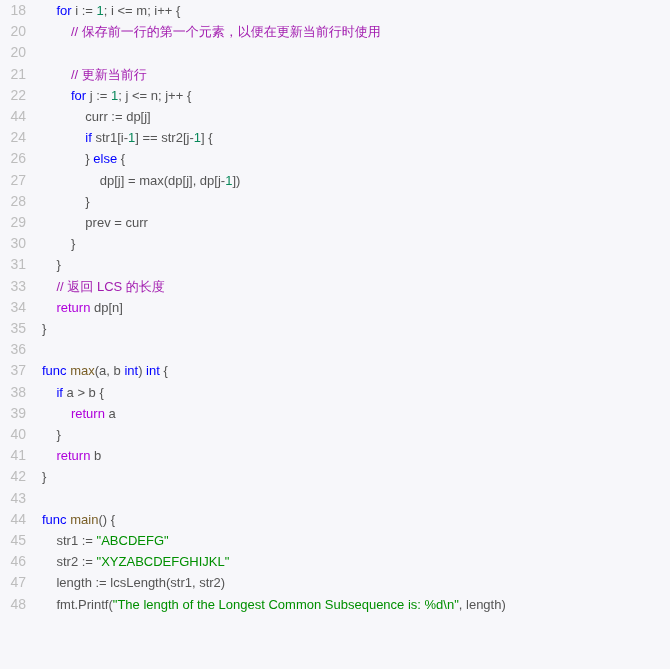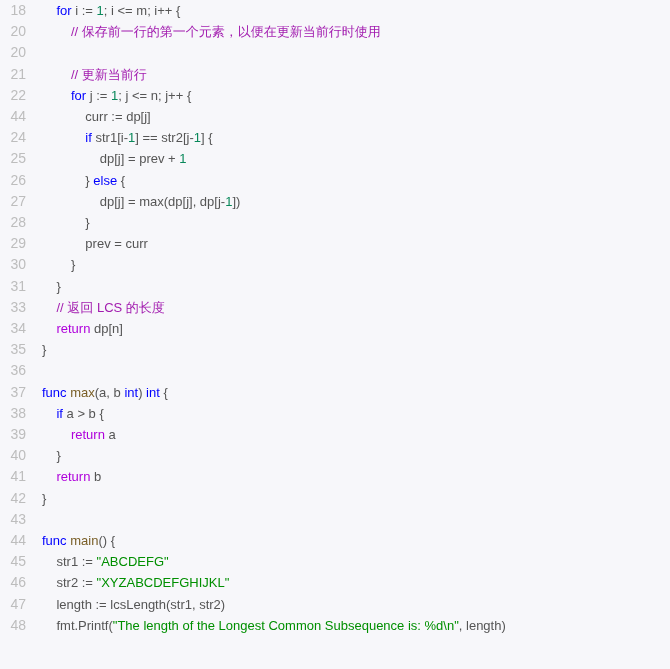--- a/index.html
+++ b/index.html
@@ -47,21 +47,20 @@
 <body>
 
 <div class="code-block" id="code-block">
     <div class="line"><div class="gutter">18</div><div class="content"><span>    </span><span class="tok-kw">for</span><span class="tok-op"> i := </span><span class="tok-num">1</span><span class="tok-op">; i &lt;= m; i++ {</span></div></div>
     <div class="line"><div class="gutter">20</div><div class="content"><span>        </span><span class="tok-cmt">// 保存前一行的第一个元素，以便在更新当前行时使用</span></div></div>
     <div class="line"><div class="gutter">20</div></div>
     <div class="line"><div class="gutter">21</div><div class="content"><span>        </span><span class="tok-cmt">// 更新当前行</span></div></div>
     <div class="line"><div class="gutter">22</div><div class="content"><span>        </span><span class="tok-kw">for</span><span class="tok-op"> j := </span><span class="tok-num">1</span><span class="tok-op">; j &lt;= n; j++ {</span></div></div>
     <div class="line"><div class="gutter">44</div><div class="content"><span>            </span><span class="tok-op">curr := dp[j]</span></div></div>
     <div class="line"><div class="gutter">24</div><div class="content"><span>            </span><span class="tok-kw">if</span><span class="tok-op"> str1[i-</span><span class="tok-num">1</span><span class="tok-op">] == str2[j-</span><span class="tok-num">1</span><span class="tok-op">] {</span></div></div>
-    <div class="line"><div class="gutter">25</div><div class="content"><span>                </span><span class="tok-op">dp[j] = prev + </span><span class="tok-num">1</span></div></div>
     <div class="line"><div class="gutter">26</div><div class="content"><span>            </span><span class="tok-op">} </span><span class="tok-kw">else</span><span class="tok-op"> {</span></div></div>
     <div class="line"><div class="gutter">27</div><div class="content"><span>                </span><span class="tok-op">dp[j] = max(dp[j], dp[j-</span><span class="tok-num">1</span><span class="tok-op">])</span></div></div>
     <div class="line"><div class="gutter">28</div><div class="content"><span>            </span><span class="tok-op">}</span></div></div>
     <div class="line"><div class="gutter">29</div><div class="content"><span>            </span><span class="tok-op">prev = curr</span></div></div>
     <div class="line"><div class="gutter">30</div><div class="content"><span>        </span><span class="tok-op">}</span></div></div>
     <div class="line"><div class="gutter">31</div><div class="content"><span>    </span><span class="tok-op">}</span></div></div>
     <div class="line"><div class="gutter">33</div><div class="content"><span>    </span><span class="tok-cmt">// 返回 LCS 的长度</span></div></div>
     <div class="line"><div class="gutter">34</div><div class="content"><span>    </span><span class="tok-ret">return</span><span class="tok-op"> dp[n]</span></div></div>
     <div class="line"><div class="gutter">35</div><div class="content"><span></span><span class="tok-op">}</span></div></div>
     <div class="line"><div class="gutter">36</div><div class="content"><span></span></div></div>

